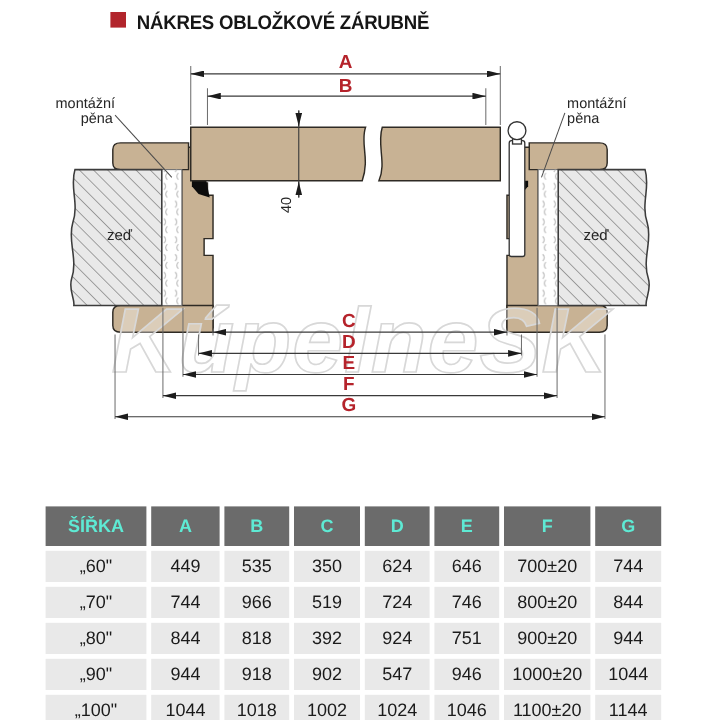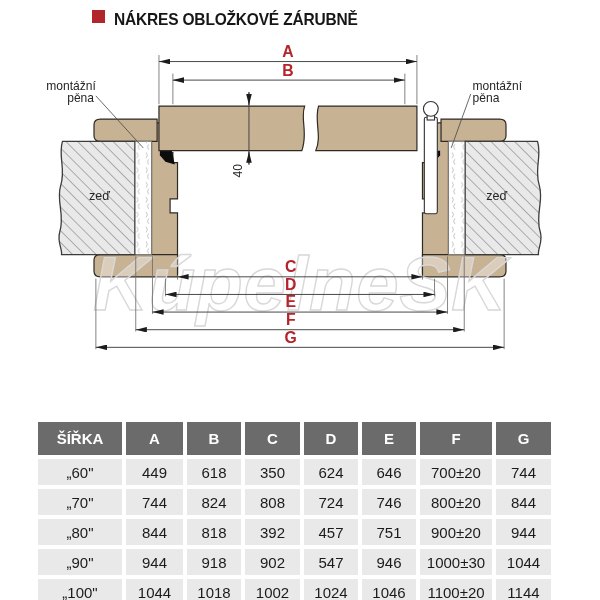--- a/index.html
+++ b/index.html
@@ -31,21 +31,21 @@
   .leader{stroke:#4a4a4a;stroke-width:0.9;fill:none;}
   .tan{fill:#c8b294;stroke:#2e2a24;stroke-width:1.3;}
   .foam{fill:#ffffff;stroke:#777777;stroke-width:0.9;}
   .wall{stroke:#3c3c3c;stroke-width:1.4;}
   .hinge{fill:#ffffff;stroke:#333333;stroke-width:1.2;}
   table.size-table{
     border-collapse:separate;border-spacing:4px;table-layout:fixed;
     margin:2px 0 0 34px;
   }
   table.size-table th{
-    background:#6b6b6b;color:#ffffff;font-size:15px;font-weight:bold;
+    background:#6b6b6b;color:#5eead4;font-size:15px;font-weight:bold;
     padding:8px 0;text-align:center;
   }
   table.size-table td{
     background:#e9e9e9;color:#1b1b1b;font-size:15px;text-align:center;
     padding:4.5px 0;
   }
 </style>
 </head>
 <body>
 
@@ -174,58 +174,58 @@
       <th>E</th>
       <th>F</th>
       <th>G</th>
     </tr>
   </thead>
   <tbody>
 
       <tr>
         <td>„60"</td>
       <td>449</td>
-        <td>618</td>
+        <td>535</td>
         <td>350</td>
         <td>624</td>
         <td>646</td>
         <td>700±20</td>
         <td>744</td>
       </tr>
 
       <tr>
         <td>„70"</td>
       <td>744</td>
-        <td>824</td>
-        <td>808</td>
+        <td>966</td>
+        <td>519</td>
         <td>724</td>
         <td>746</td>
         <td>800±20</td>
         <td>844</td>
       </tr>
 
       <tr>
         <td>„80"</td>
       <td>844</td>
         <td>818</td>
         <td>392</td>
-        <td>457</td>
+        <td>924</td>
         <td>751</td>
         <td>900±20</td>
         <td>944</td>
       </tr>
 
       <tr>
         <td>„90"</td>
       <td>944</td>
         <td>918</td>
         <td>902</td>
         <td>547</td>
         <td>946</td>
-        <td>1000±30</td>
+        <td>1000±20</td>
         <td>1044</td>
       </tr>
 
       <tr>
         <td>„100"</td>
       <td>1044</td>
         <td>1018</td>
         <td>1002</td>
         <td>1024</td>
         <td>1046</td>

